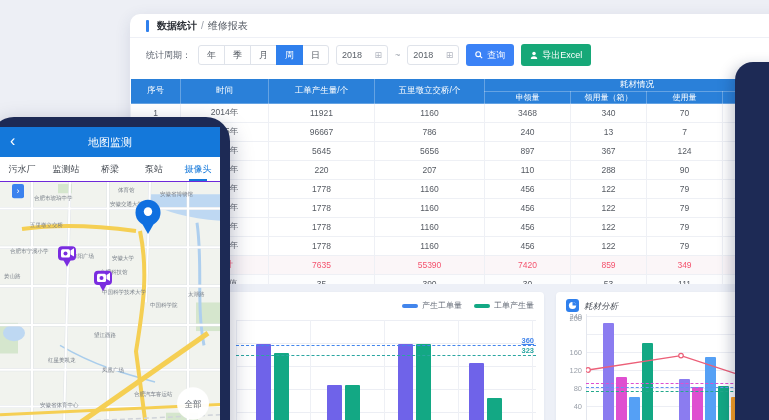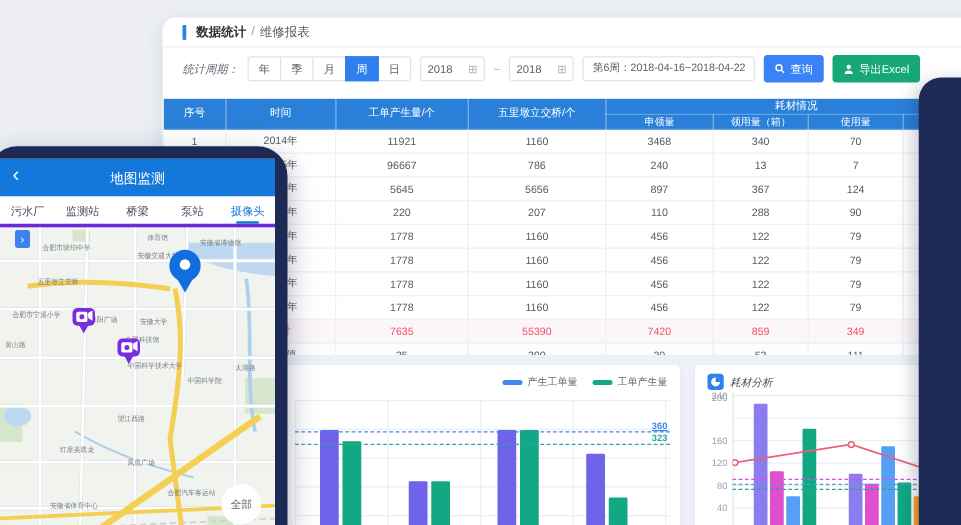--- a/index.html
+++ b/index.html
@@ -9,21 +9,21 @@
   
   .desktop { position:absolute; left:130px; top:14px; width:660px; height:412px; background:#fff;
              border-radius:10px; box-shadow:0 4px 16px rgba(40,60,110,.12); z-index:1; }
   .crumb { height:24px; display:flex; align-items:center; padding-left:16px; border-bottom:1px solid #eef0f6; }
   .crumb-bar { width:3px; height:12px; background:#2f80ed; border-radius:1px; margin-right:8px; }
   .crumb-txt { font-size:10px; color:#2b2f36; font-weight:bold; }
   .crumb-sep { font-size:10px; color:#9aa0aa; margin:0 4px; font-weight:normal; }
   .crumb-page { font-size:10px; color:#555b64; }
 
   .filters { height:34px; display:flex; align-items:center; gap:7px; padding-left:16px; }
-  .flabel { font-size:9px; color:#606672;font-style:italic; }
+  .flabel { font-size:9px; color:#606672; }
   .seg { display:flex; }
   .seg span { min-width:27px; height:20px; line-height:18px; text-align:center; border:1px solid #dfe3ea;
               margin-left:-1px; background:#fff; color:#5a6068; font-size:9px; cursor:pointer; }
   .seg span:first-child { border-radius:3px 0 0 3px; margin-left:0; }
   .seg span:last-child { border-radius:0 3px 3px 0; }
   .seg span.active { background:#2f80ed; border-color:#2f80ed; color:#fff; position:relative; }
   .sel { width:52px; height:20px; border:1px solid #dfe3ea; border-radius:3px; display:flex; align-items:center;
          justify-content:space-between; padding:0 5px; font-size:9px; color:#5a6068; background:#fff; }
   .sel .cal { color:#b2b6c0; font-size:9px; }
   .inp { height:20px; border:1px solid #dfe3ea; border-radius:3px; display:flex; align-items:center;
@@ -74,21 +74,21 @@
   .phone-right { position:absolute; top:62px; right:-18px; width:52px; height:380px; background:#1d2a55;
                  border-radius:18px 0 0 0; box-shadow:-4px 4px 14px rgba(20,30,70,.25); z-index:5; }
 
   
   .phone { position:absolute; left:-10px; top:117px; width:240px; height:330px; background:#1d2a55;
            border-radius:24px; padding:10px 10px 0 10px; z-index:6; box-shadow:0 8px 22px rgba(20,30,70,.35); }
   .screen { width:220px; height:300px; background:#fff; overflow:hidden; display:flex; flex-direction:column; }
   .p-header { height:30px; background:#1478da; position:relative; display:flex; align-items:center; justify-content:center; }
   .p-back { position:absolute; left:10px; top:4px; color:#fff; font-size:16px; line-height:20px; cursor:pointer; }
   .p-title { color:#fff; font-size:11px; }
-  .p-tabs { height:25px; display:flex; border-bottom:3px solid #6d28d9; background:#fff; }
+  .p-tabs { height:25px; display:flex; border-bottom:1px solid #6d28d9; background:#fff; }
   .p-tab { flex:1; text-align:center; font-size:9px; color:#454a52; line-height:24px; position:relative; cursor:pointer; }
   .p-tab.active { color:#1478da; }
   .p-tab.active::after { content:""; position:absolute; left:50%; margin-left:-9px; bottom:0; width:18px; height:2px; background:#1478da; }
   .p-map { flex:1; position:relative; }
   .p-map svg { position:absolute; left:0; top:0; width:100%; height:100%; }
   .maplabel { font-size:5.5px; fill:#757c86; }
 </style>
 </head>
 <body>
 
@@ -111,21 +111,20 @@
       </div>
     <div class="sel">
       <span>2018</span>
       <span class="cal">⊞</span>
     </div>
     <span class="tilde">~</span>
     <div class="sel">
       <span>2018</span>
       <span class="cal">⊞</span>
     </div>
-    <div class="inp">第6周：2018-04-16~2018-04-22</div>
     <button class="btn btn-search">
       <svg width="8" height="8" viewBox="0 0 10 10">
           <circle cx="4" cy="4" r="3" fill="none" stroke="#fff" stroke-width="1.4"></circle>
           <line x1="6.3" y1="6.3" x2="9" y2="9" stroke="#fff" stroke-width="1.4"></line>
         </svg>
       <span>查询</span>
     </button>
     <button class="btn btn-export">
       <svg width="8" height="9" viewBox="0 0 10 11">
           <circle cx="5" cy="3" r="2.2" fill="#fff"></circle>

